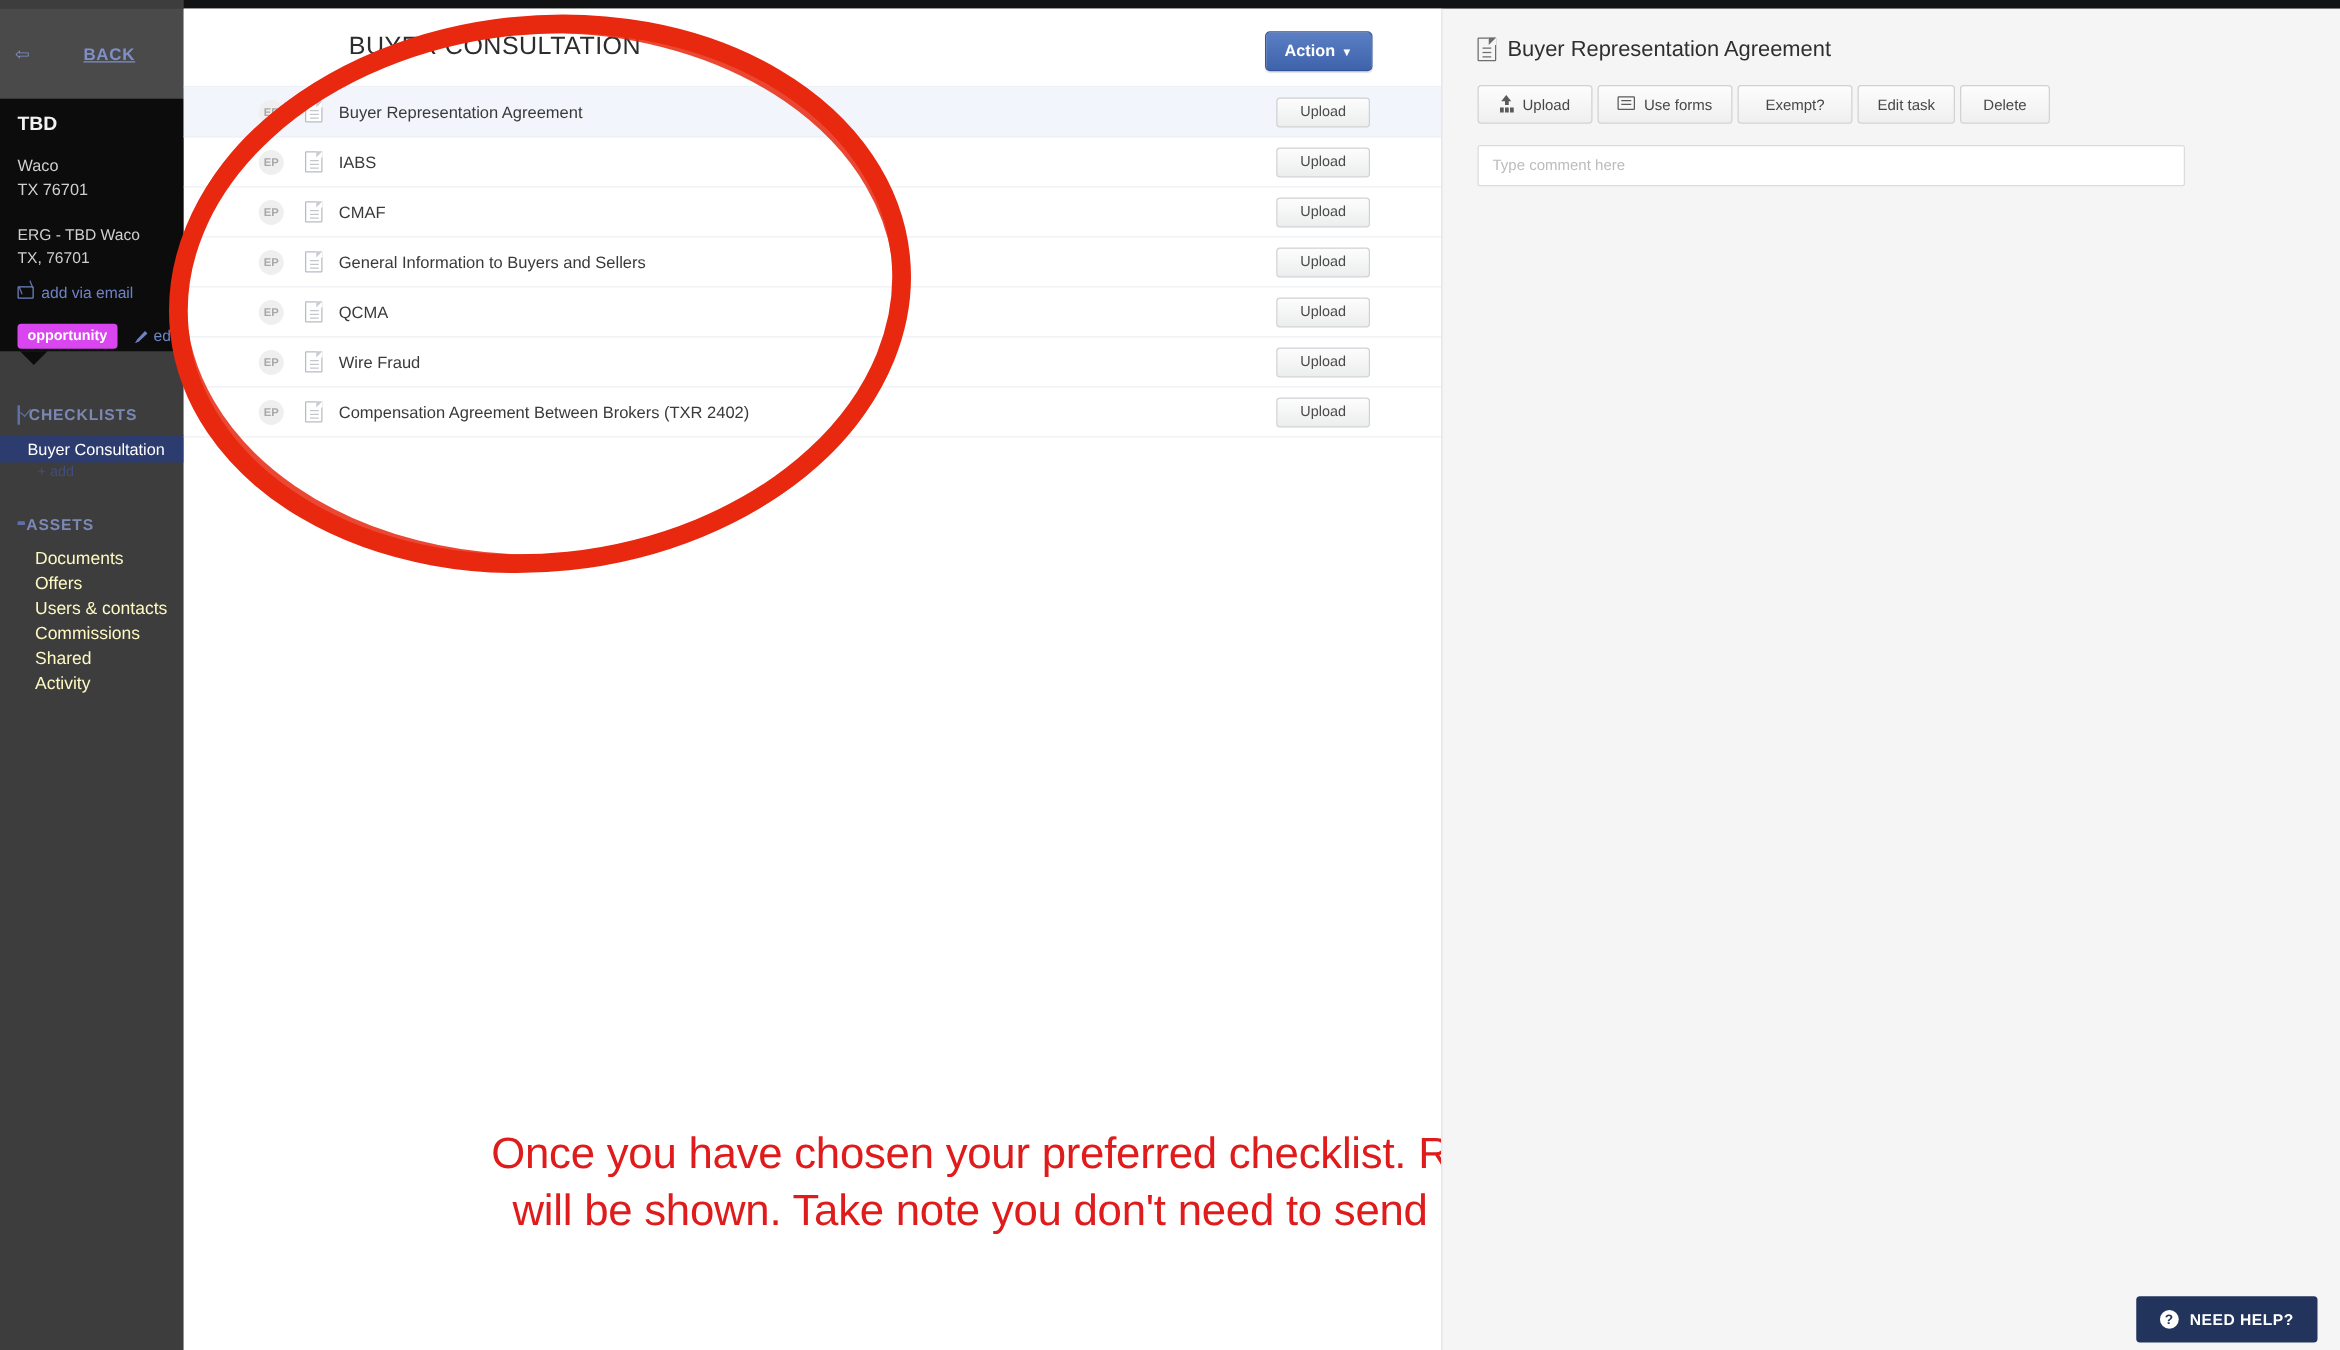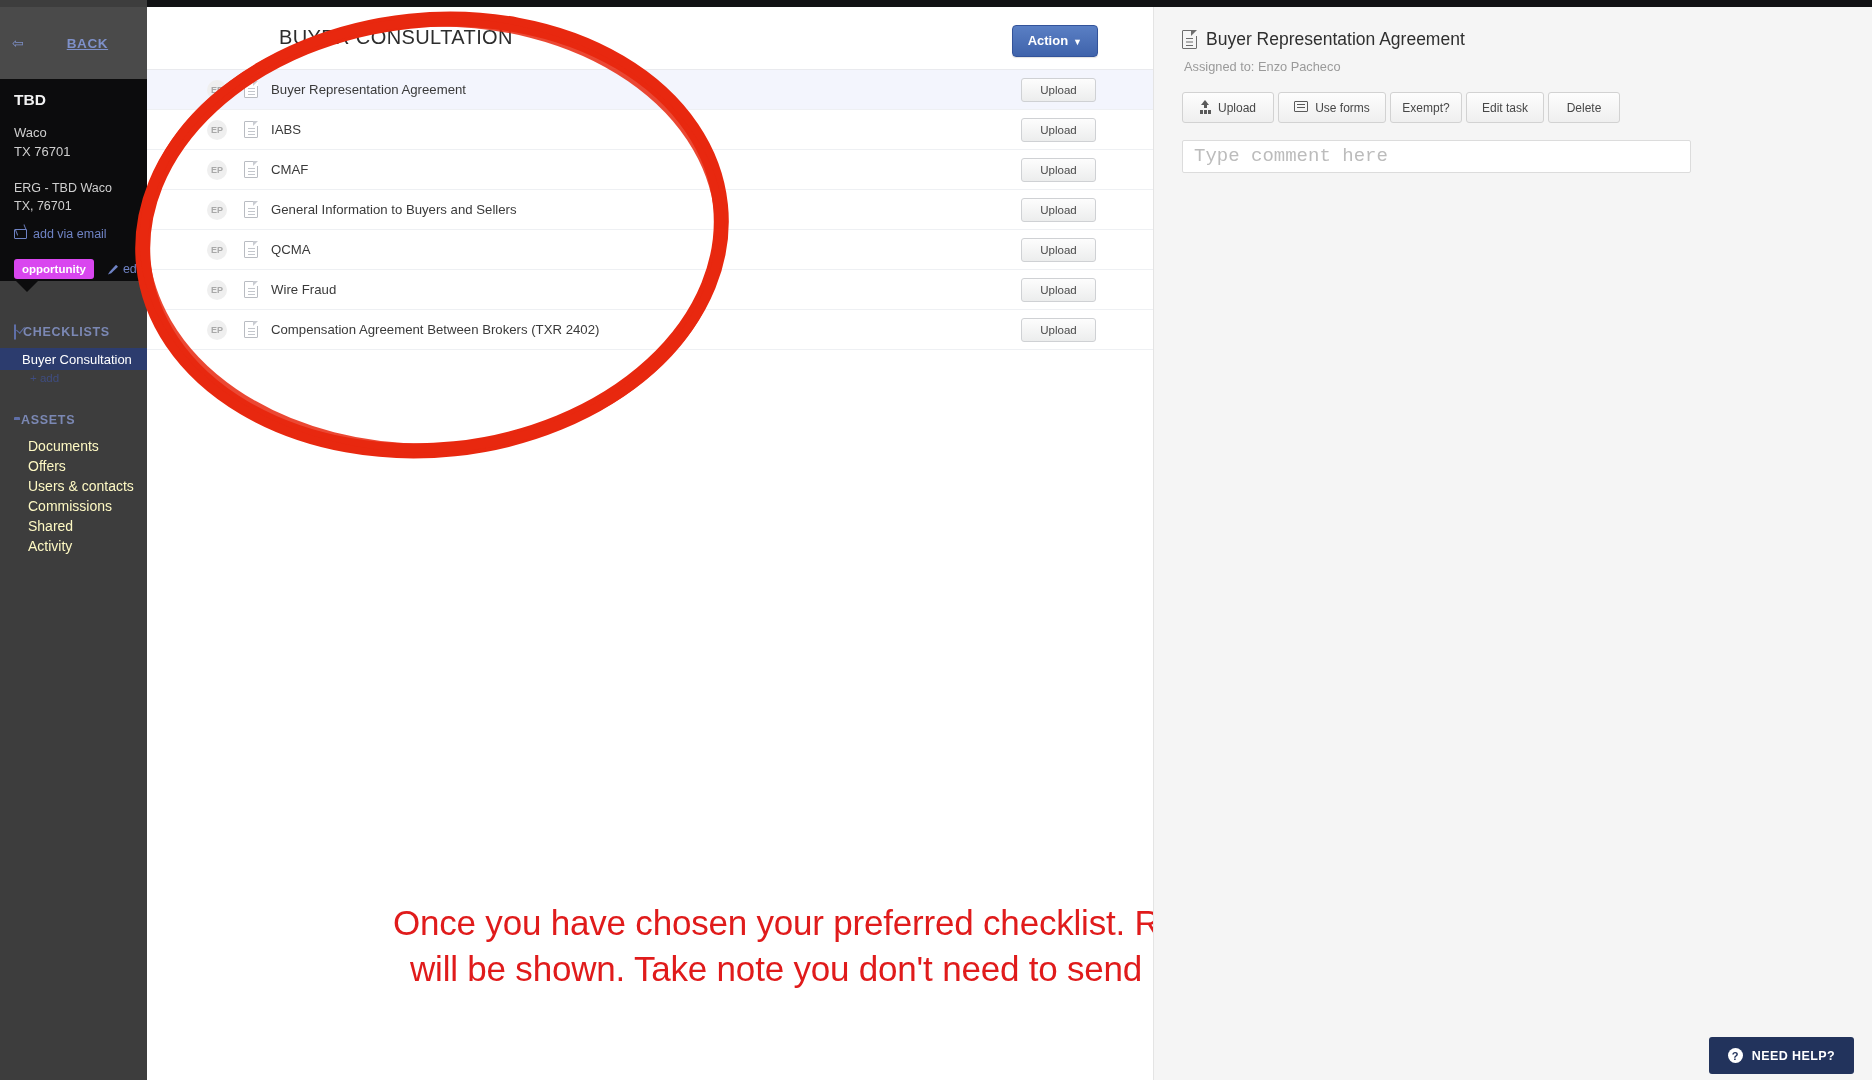--- a/index.html
+++ b/index.html
@@ -215,23 +215,23 @@
   .rp-comments {
     margin-top: 36px; font-size: 13px; color: #5a5a5a; letter-spacing: .3px;
     display: flex; align-items: center; border-bottom: 1px solid #e4e4e4;
     padding-bottom: 9px;
   }
   .rp-comments .tri {
     width: 0; height: 0; border-left: 5px solid transparent; border-right: 5px solid transparent;
     border-top: 6px solid #8c8c8c; margin-right: 8px;
   }
   .rp-input {
-    margin-top: 17px; width: 509px; height: 33px;
+    margin-top: 17px; width: 566px; height: 33px;
     background: #ffffff; border: 1px solid #dcdcdc; border-radius: 2px;
-    color: #bcbcbc; font-size: 19px; padding: 0 11px; line-height: 31px; font-family: Liberation Mono, monospace;
+    color: #bcbcbc; font-size: 12px; padding: 0 11px; line-height: 31px;
   }
 
   
   .needhelp {
     position: absolute; right: 18px; bottom: 6px;
     background: #22335c; border-radius: 3px; padding: 11px 19px;
     color: #ffffff; font-size: 12.5px; font-weight: bold; letter-spacing: .4px;
     display: flex; align-items: center;
   }
   .needhelp .q {
@@ -359,31 +359,30 @@
       <div>Once you have chosen your preferred checklist. Required forms</div>
       <div>will be shown. Take note you don't need to send it individually.</div>
     </div>
   </div>
 
   <div class="rightpanel">
     <div class="rp-title">
       <span class="dic"></span>
       <span>Buyer Representation Agreement</span>
     </div>
-    <div class="rp-assigned">Assigned to: Enzo Pacheco</div>
     <div class="rp-btns" id="rp-btns">
         <div class="rp-btn" style="width: 92px;">
           <span class="gi"><span class="up-ic" style="display: inline-block;"></span></span>
           <span>Upload</span>
         </div>
         <div class="rp-btn" style="width: 108px;">
           <span class="gi"><span class="form-ic" style="display: inline-block;"></span></span>
           <span>Use forms</span>
         </div>
-        <div class="rp-btn" style="width: 72px;">
+        <div class="rp-btn" style="width: 92px;">
           <span>Exempt?</span>
         </div>
         <div class="rp-btn" style="width: 78px;">
           <span>Edit task</span>
         </div>
         <div class="rp-btn" style="width: 72px;">
           <span>Delete</span>
         </div>
       </div>
 

